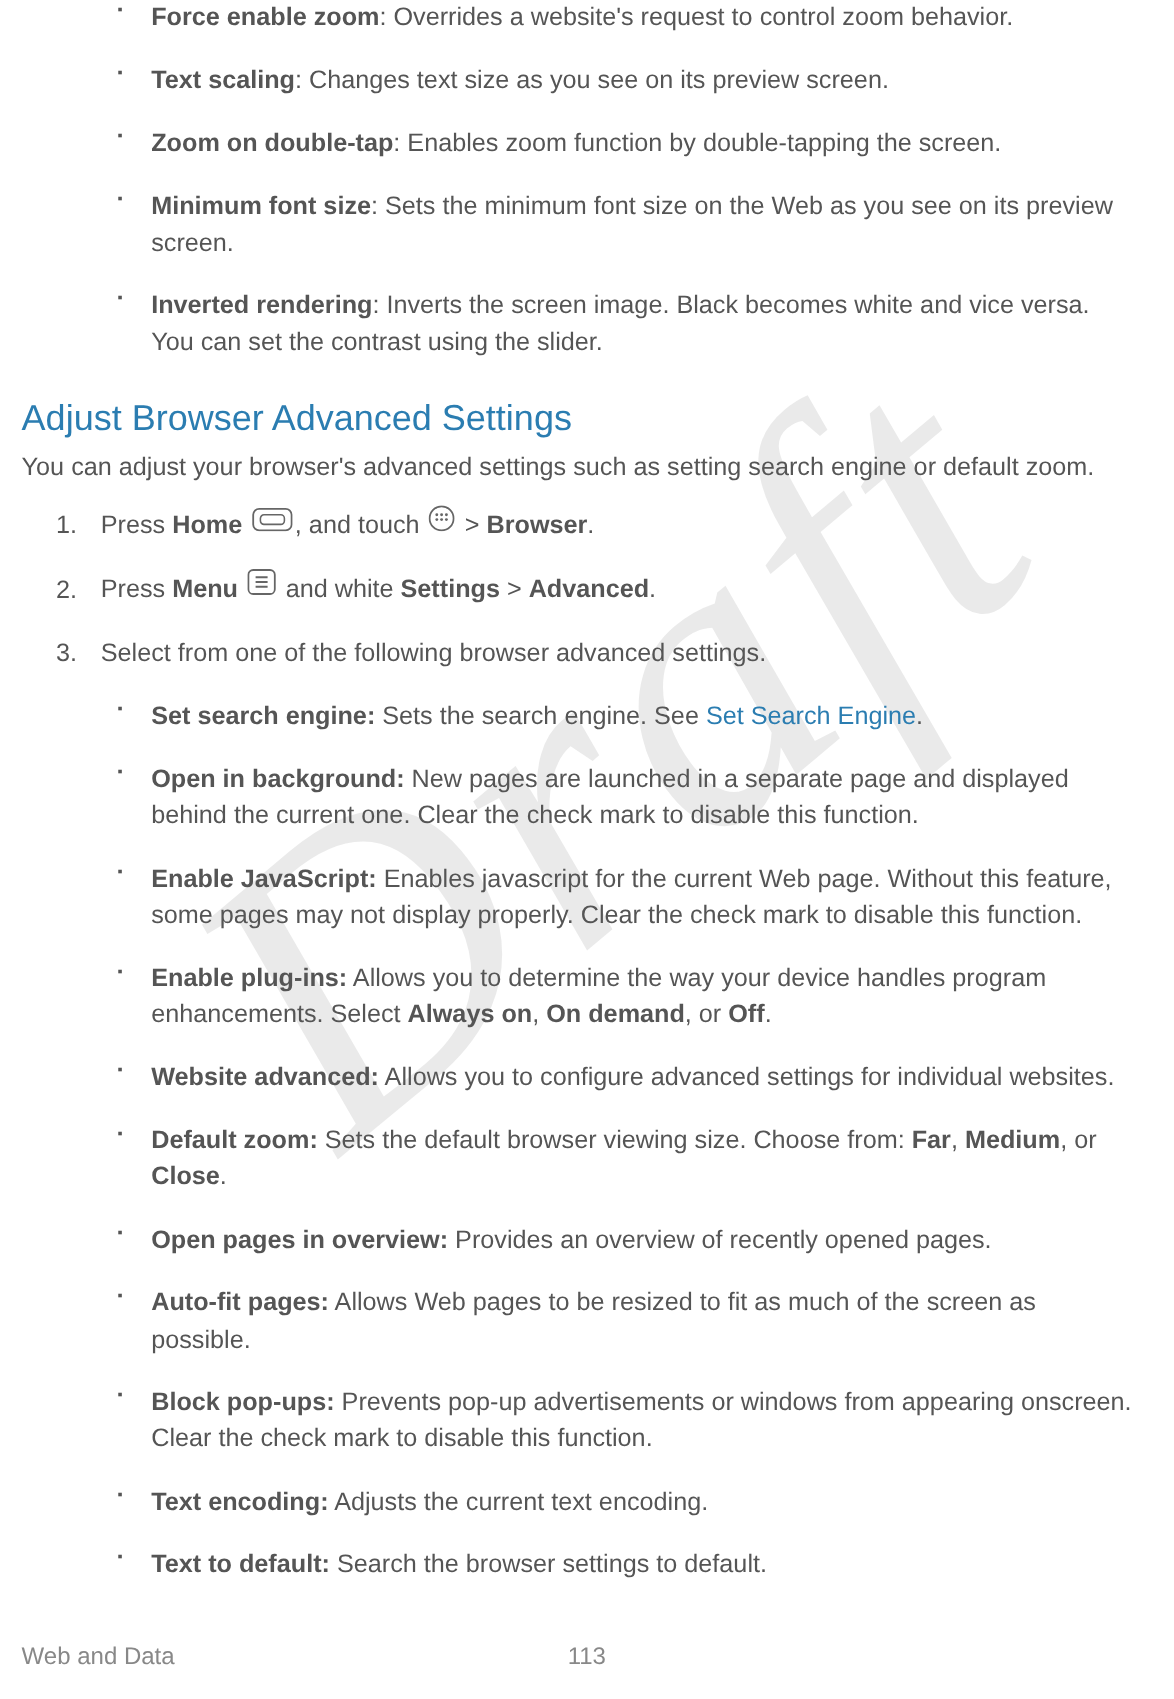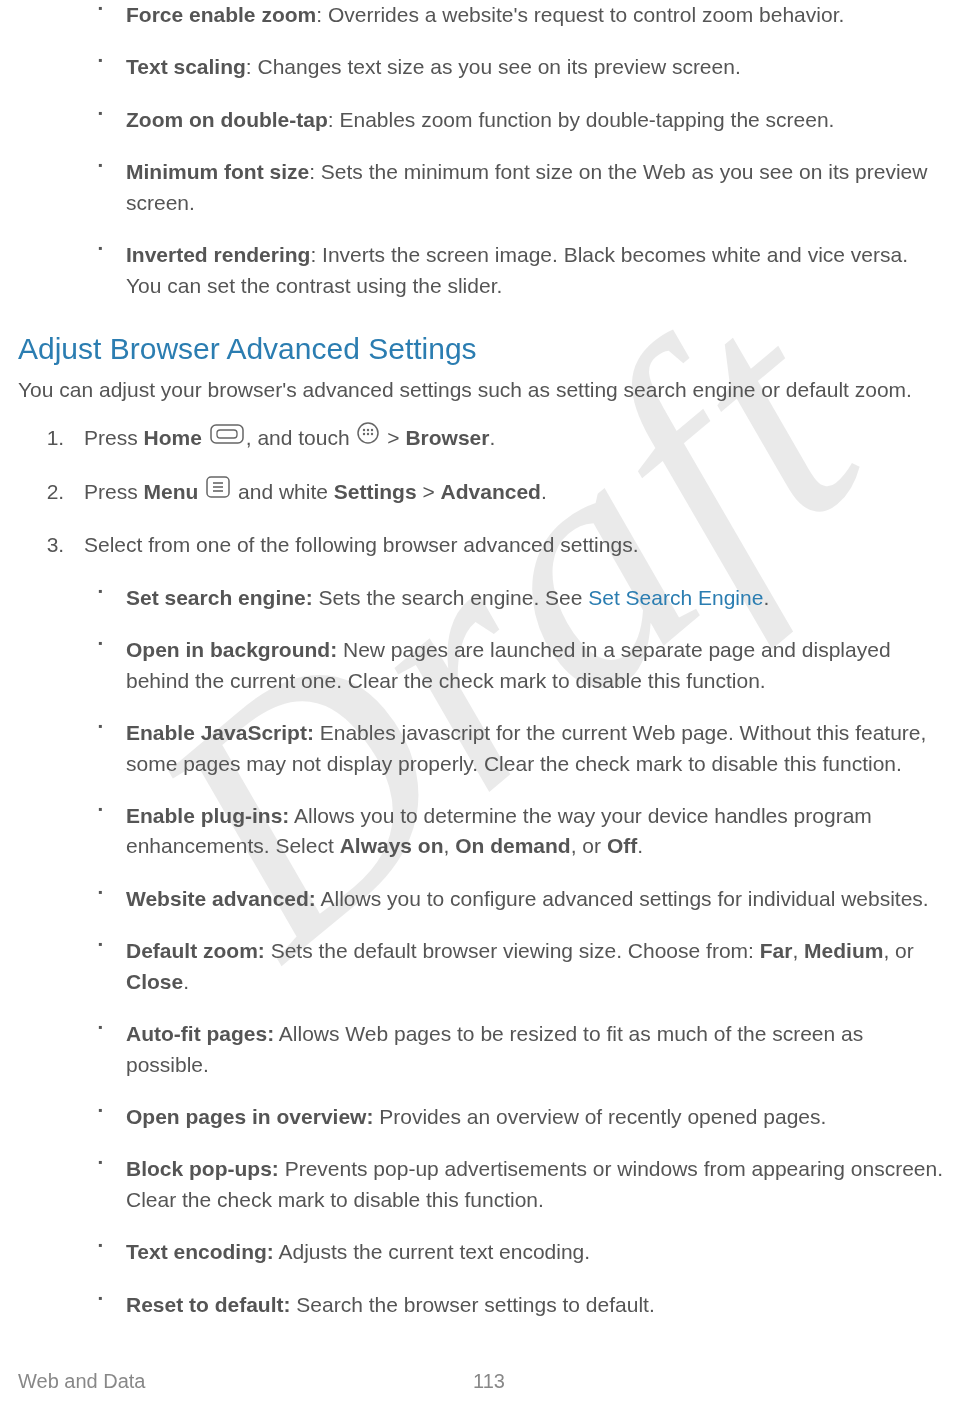--- a/index.html
+++ b/index.html
@@ -145,25 +145,25 @@
     <li><span>Select from one of the following browser advanced settings.</span></li>
   </ol>
 
   <ul class="sub-bullets">
     <li><span class="b">Set search engine:</span><span> Sets the search engine. See </span><a href="#" class="link">Set Search Engine</a><span>.</span></li>
     <li><span class="b">Open in background:</span><span> New pages are launched in a separate page and displayed behind the current one. Clear the check mark to disable this function.</span></li>
     <li><span class="b">Enable JavaScript:</span><span> Enables javascript for the current Web page. Without this feature, some pages may not display properly. Clear the check mark to disable this function.</span></li>
     <li><span class="b">Enable plug-ins:</span><span> Allows you to determine the way your device handles program enhancements. Select </span><span class="b">Always on</span><span>, </span><span class="b">On demand</span><span>, or </span><span class="b">Off</span><span>.</span></li>
     <li><span class="b">Website advanced:</span><span> Allows you to configure advanced settings for individual websites.</span></li>
     <li><span class="b">Default zoom:</span><span> Sets the default browser viewing size. Choose from: </span><span class="b">Far</span><span>, </span><span class="b">Medium</span><span>, or </span><span class="b">Close</span><span>.</span></li>
+    <li><span class="b">Open pages in overview:</span><span> Provides an overview of recently opened pages.</span></li>
     <li><span class="b">Auto-fit pages:</span><span> Allows Web pages to be resized to fit as much of the screen as possible.</span></li>
-    <li><span class="b">Open pages in overview:</span><span> Provides an overview of recently opened pages.</span></li>
     <li><span class="b">Block pop-ups:</span><span> Prevents pop-up advertisements or windows from appearing onscreen. Clear the check mark to disable this function.</span></li>
     <li><span class="b">Text encoding:</span><span> Adjusts the current text encoding.</span></li>
-    <li><span class="b">Reset to default:</span><span> Search the browser settings to default.</span></li>
+    <li><span class="b">Text to default:</span><span> Search the browser settings to default.</span></li>
   </ul>
 
 </div>
 
 <div class="footer">
   <span>Web and Data</span>
   <span class="center">113</span>
   <span></span>
 </div>
 

